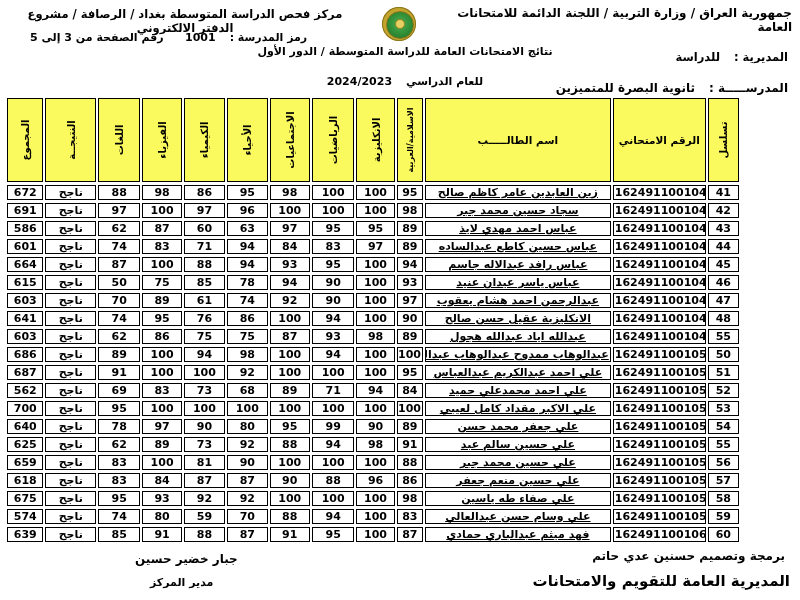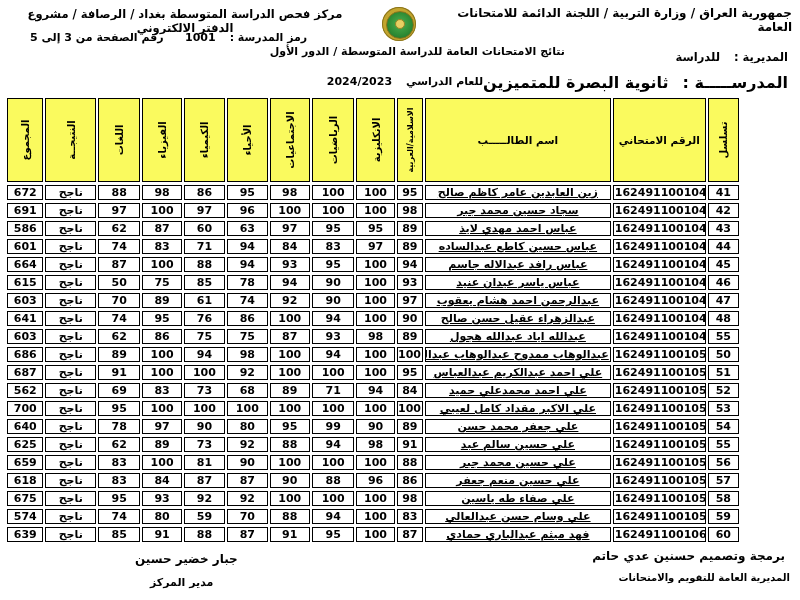--- a/index.html
+++ b/index.html
@@ -8,24 +8,24 @@
     font-family:"DejaVu Sans", sans-serif;
     font-weight:bold;color:#000;
   }
   .page{position:relative;width:800px;height:600px;background:#ffffff;overflow:hidden;}
 
   
   .gov-title{position:absolute;top:6px;right:8px;width:360px;font-size:12px;direction:rtl;}
   .center-name{position:absolute;top:7px;left:10px;width:350px;font-size:11.5px;text-align:center;direction:rtl;}
   .school-code-line{position:absolute;top:31px;left:185px;font-size:11px;direction:rtl;}
   .page-range{position:absolute;top:31px;left:30px;font-size:11px;direction:rtl;}
-  .exam-title{position:absolute;top:45px;left:245px;width:320px;font-size:11px;text-align:right;direction:rtl;}
+  .exam-title{position:absolute;top:45px;left:245px;width:320px;font-size:11px;text-align:center;direction:rtl;}
   .year-line{position:absolute;top:63px;left:245px;width:320px;font-size:11px;text-align:center;direction:rtl;margin-top:12px;}
   .dir-line{position:absolute;top:50px;right:12px;font-size:11.5px;direction:rtl;}
-  .school-line{position:absolute;top:73px;right:12px;font-size:16px;direction:rtl;}
+  .school-line{position:absolute;top:81px;right:12px;font-size:12px;direction:rtl;}
   .label-gap{display:inline-block;width:14px;}
 
   
   .logo{position:absolute;top:7px;left:382px;width:34px;height:34px;border-radius:50%;
         background:#c3a52e;box-shadow:0 0 0 1px #8a741c inset;}
   .logo .inner{position:absolute;left:4px;top:4px;width:26px;height:26px;border-radius:50%;
         background:radial-gradient(circle at 50% 45%, #4caf50 0%, #2e8b34 60%, #1c6b28 100%);
         border:1px solid #8a741c;}
   .logo .core{position:absolute;left:13px;top:12px;width:8px;height:8px;border-radius:50%;
         background:#e8d063;border:1px solid #9b8425;}
@@ -54,21 +54,21 @@
     overflow:hidden;white-space:nowrap;
   }
   td.cell-exam-number{direction:ltr;font-size:10px;}
   td.cell-student-name{font-size:10.5px;text-decoration:underline;}
   td.cell-result{font-size:10px;}
 
   
   .footer-left-name{position:absolute;top:552px;left:135px;font-size:12px;direction:rtl;}
   .footer-left-title{position:absolute;top:576px;left:150px;font-size:11px;direction:rtl;}
   .footer-right-name{position:absolute;top:549px;right:15px;font-size:12px;direction:rtl;}
-  .footer-right-title{position:absolute;top:572px;right:10px;font-size:10px;direction:rtl;}
+  .footer-right-title{position:absolute;top:572px;right:10px;font-size:15px;direction:rtl;}
 </style>
 </head>
 <body>
 
 <div class="page">
 
   <div class="gov-title">جمهورية العراق / وزارة التربية / اللجنة الدائمة للامتحانات العامة</div>
   <div class="logo">
     <div class="inner"></div>
     <div class="core"></div>
@@ -249,21 +249,21 @@
           <td class="cell-biology">74</td>
           <td class="cell-chemistry">61</td>
           <td class="cell-physics">89</td>
           <td class="cell-languages">70</td>
           <td class="cell-result">ناجح</td>
           <td class="cell-total">603</td>
         </tr>
         <tr>
           <td class="cell-serial">48</td>
           <td class="cell-exam-number">1624911001048</td>
-          <td class="cell-student-name">عبدالزهراء عقيل حسن صالح</td>
+          <td class="cell-student-name">الانكليزية عقيل حسن صالح</td>
           <td class="cell-islamic-arabic">90</td>
           <td class="cell-english">100</td>
           <td class="cell-math">94</td>
           <td class="cell-social-studies">100</td>
           <td class="cell-biology">86</td>
           <td class="cell-chemistry">76</td>
           <td class="cell-physics">95</td>
           <td class="cell-languages">74</td>
           <td class="cell-result">ناجح</td>
           <td class="cell-total">641</td>

